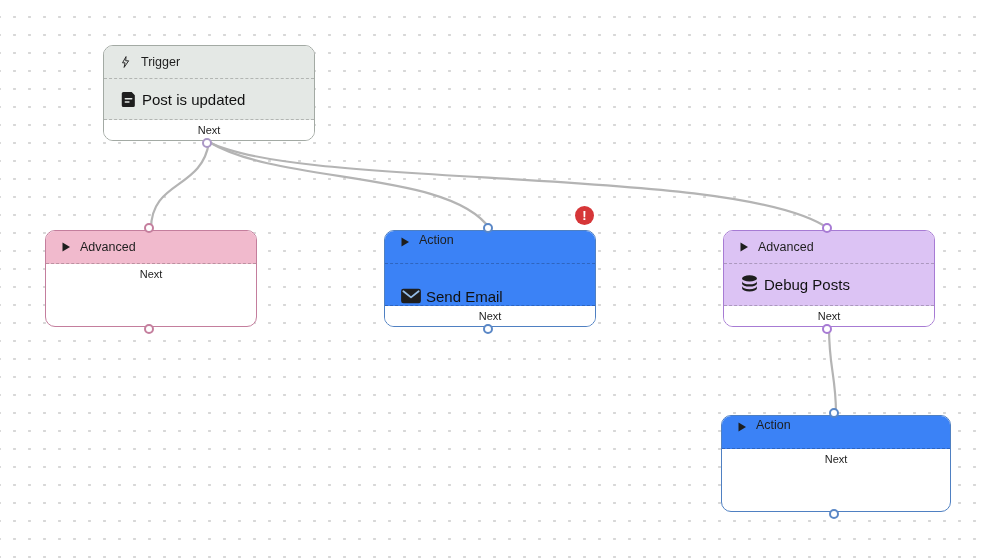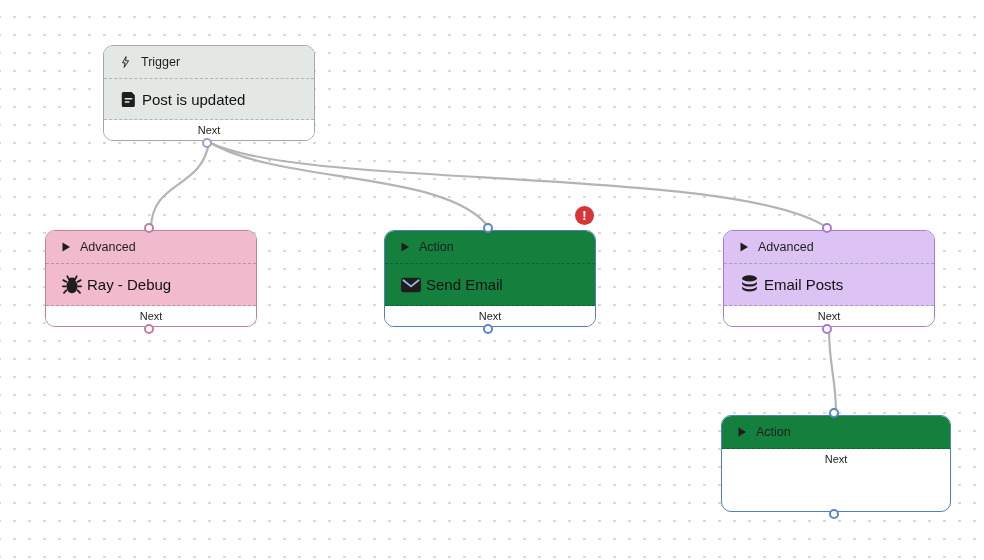--- a/index.html
+++ b/index.html
@@ -68,21 +68,21 @@
     text-align: right;
   }
   .icon { display: inline-flex; align-items: center; justify-content: center; flex: none; }
 
   
   .theme-gray   { border-color: #a3aaa4; }
   .theme-gray .node-header, .theme-gray .node-body { background: #e4e8e5; }
   .theme-pink   { border-color: #c47e9d; }
   .theme-pink .node-header, .theme-pink .node-body { background: #f1bacd; }
   .theme-blue   { border-color: #4f80c2; }
-  .theme-blue .node-header, .theme-blue .node-body { background: #15803d; }
+  .theme-blue .node-header, .theme-blue .node-body { background: #3b82f6; align-items: flex-end; }
   .theme-purple { border-color: #a77bd4; }
   .theme-purple .node-header, .theme-purple .node-body { background: #dcc3f4; }
 
   
   .n-trigger { left: 103px; top:  45px; width: 212px; height: 96px; }
   .n-ray     { left:  45px; top: 230px; width: 212px; height: 97px; }
   .n-email   { left: 384px; top: 230px; width: 212px; height: 97px; }
   .n-query   { left: 723px; top: 230px; width: 212px; height: 97px; }
   .n-add     { left: 721px; top: 415px; width: 230px; height: 97px; }
 
@@ -156,39 +156,20 @@
 
 <div class="node theme-pink n-ray">
   <div class="node-header">
     <span class="icon">
       <svg width="10" height="10" viewBox="0 0 10 10">
           <path d="M1.5 0.6 L9 5 L1.5 9.4 Z" fill="#1e1e1e"></path>
         </svg>
     </span>
     <span>Advanced</span>
   </div>
-  <div class="node-body">
-    <span class="icon">
-      <svg width="22" height="21" viewBox="0 0 24 24">
-        <g stroke="#1e1e1e" stroke-width="2" stroke-linecap="round">
-          <path d="M8.5 6 L6.5 2.5"></path>
-            <path d="M15.5 6 L17.5 2.5"></path>
-          <path d="M5.5 9 L2 7"></path>
-            <path d="M18.5 9 L22 7"></path>
-          <path d="M5 14 L1.5 14"></path>
-            <path d="M19 14 L22.5 14"></path>
-          <path d="M5.8 18.5 L2.8 21.5"></path>
-            <path d="M18.2 18.5 L21.2 21.5"></path>
-        </g>
-        <ellipse cx="12" cy="14" rx="6.3" ry="8" fill="#1e1e1e"></ellipse>
-        <ellipse cx="12" cy="6.5" rx="4" ry="2.6" fill="#1e1e1e"></ellipse>
-      </svg>
-    </span>
-    <span>Ray - Debug</span>
-  </div>
   <div class="node-footer">
     <span>Next</span>
   </div>
   <span class="handle in"></span>
   <span class="handle out"></span>
 </div>
 
 <div class="node theme-blue n-email">
   <div class="node-header">
     <span class="icon">
@@ -227,21 +208,21 @@
     <span>Advanced</span>
   </div>
   <div class="node-body">
     <span class="icon">
       <svg width="21" height="21" viewBox="0 0 24 24">
         <ellipse cx="12" cy="5" rx="8.5" ry="3.6" fill="#1e1e1e"></ellipse>
         <path d="M3.5 8.2 a8.5 3.6 0 0 0 17 0 v2.6 a8.5 3.6 0 0 1 -17 0 z" fill="#1e1e1e"></path>
         <path d="M3.5 13.8 a8.5 3.6 0 0 0 17 0 v2.6 a8.5 3.6 0 0 1 -17 0 z" fill="#1e1e1e"></path>
       </svg>
     </span>
-    <span>Email Posts</span>
+    <span>Debug Posts</span>
   </div>
   <div class="node-footer">
     <span>Next</span>
   </div>
   <span class="handle in"></span>
   <span class="handle out"></span>
 </div>
 
 <div class="node theme-blue n-add">
   <div class="node-header">

